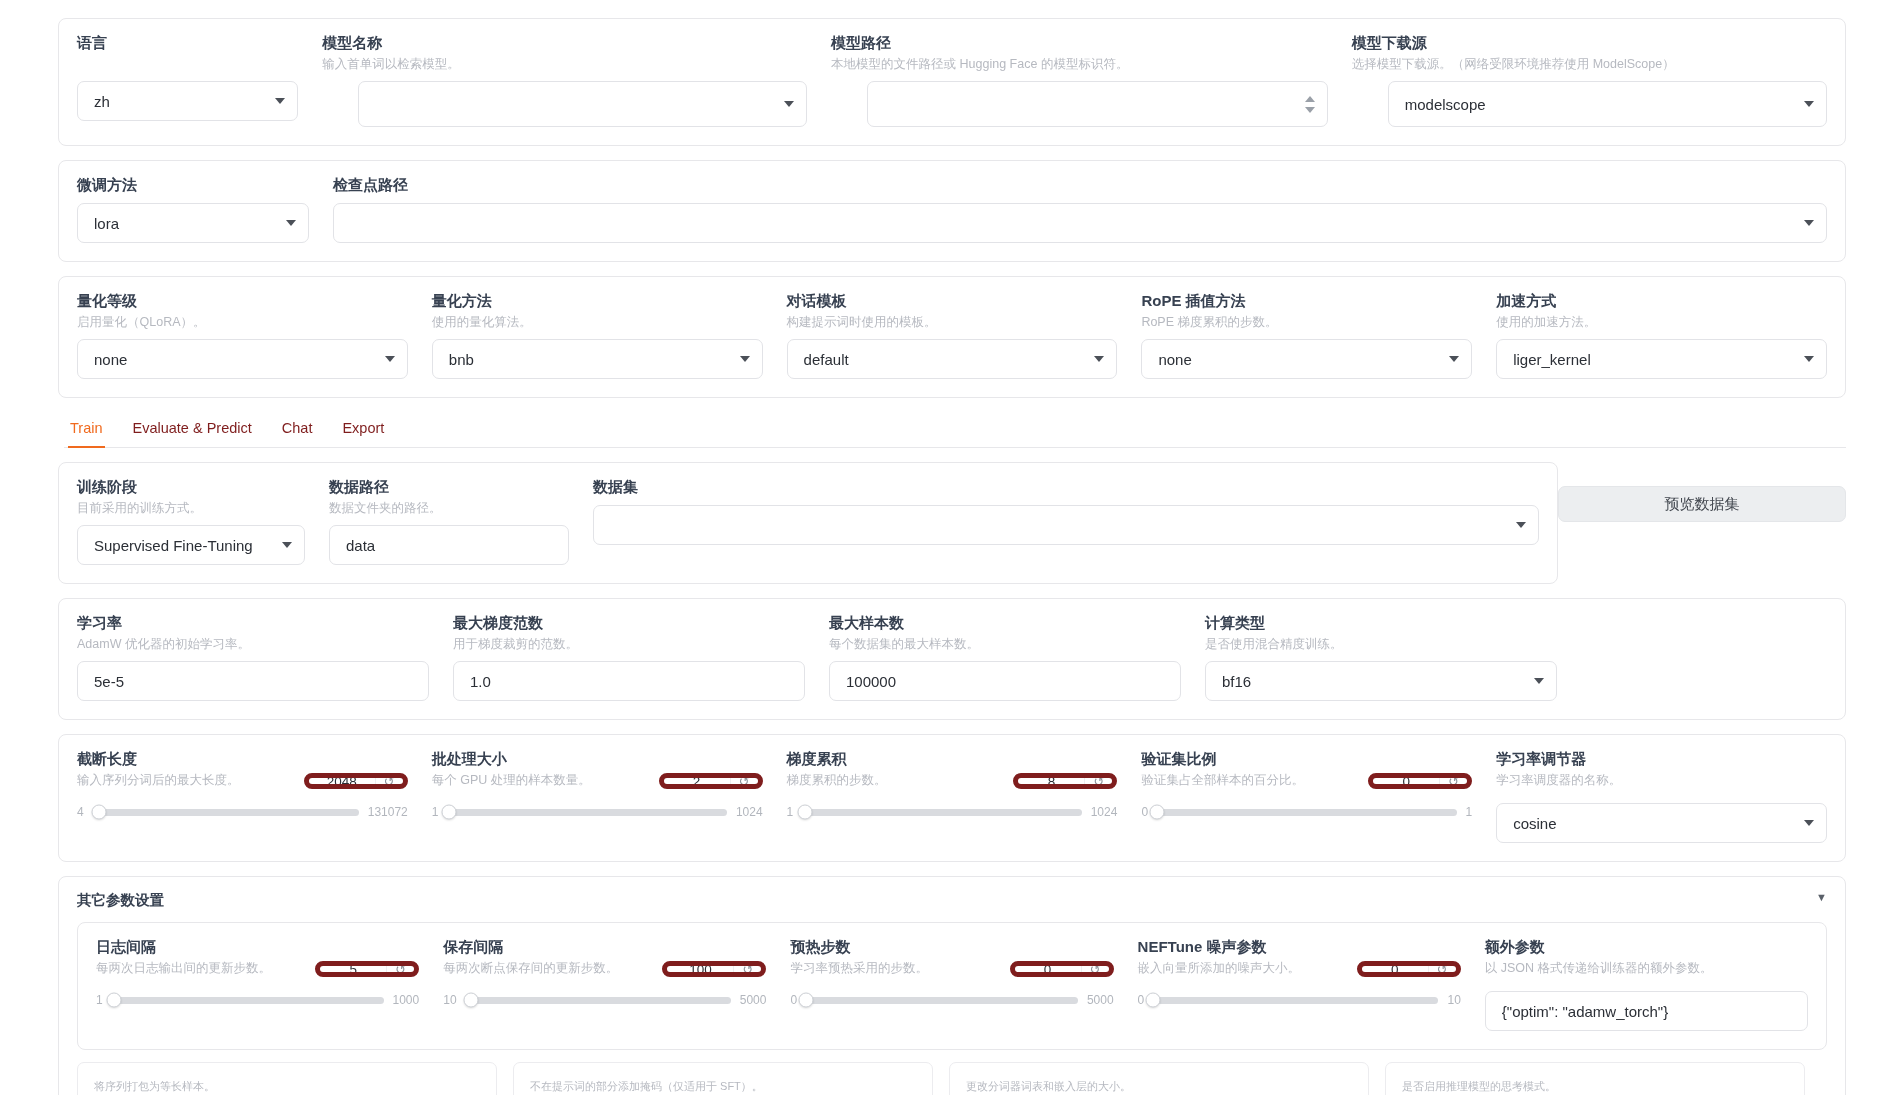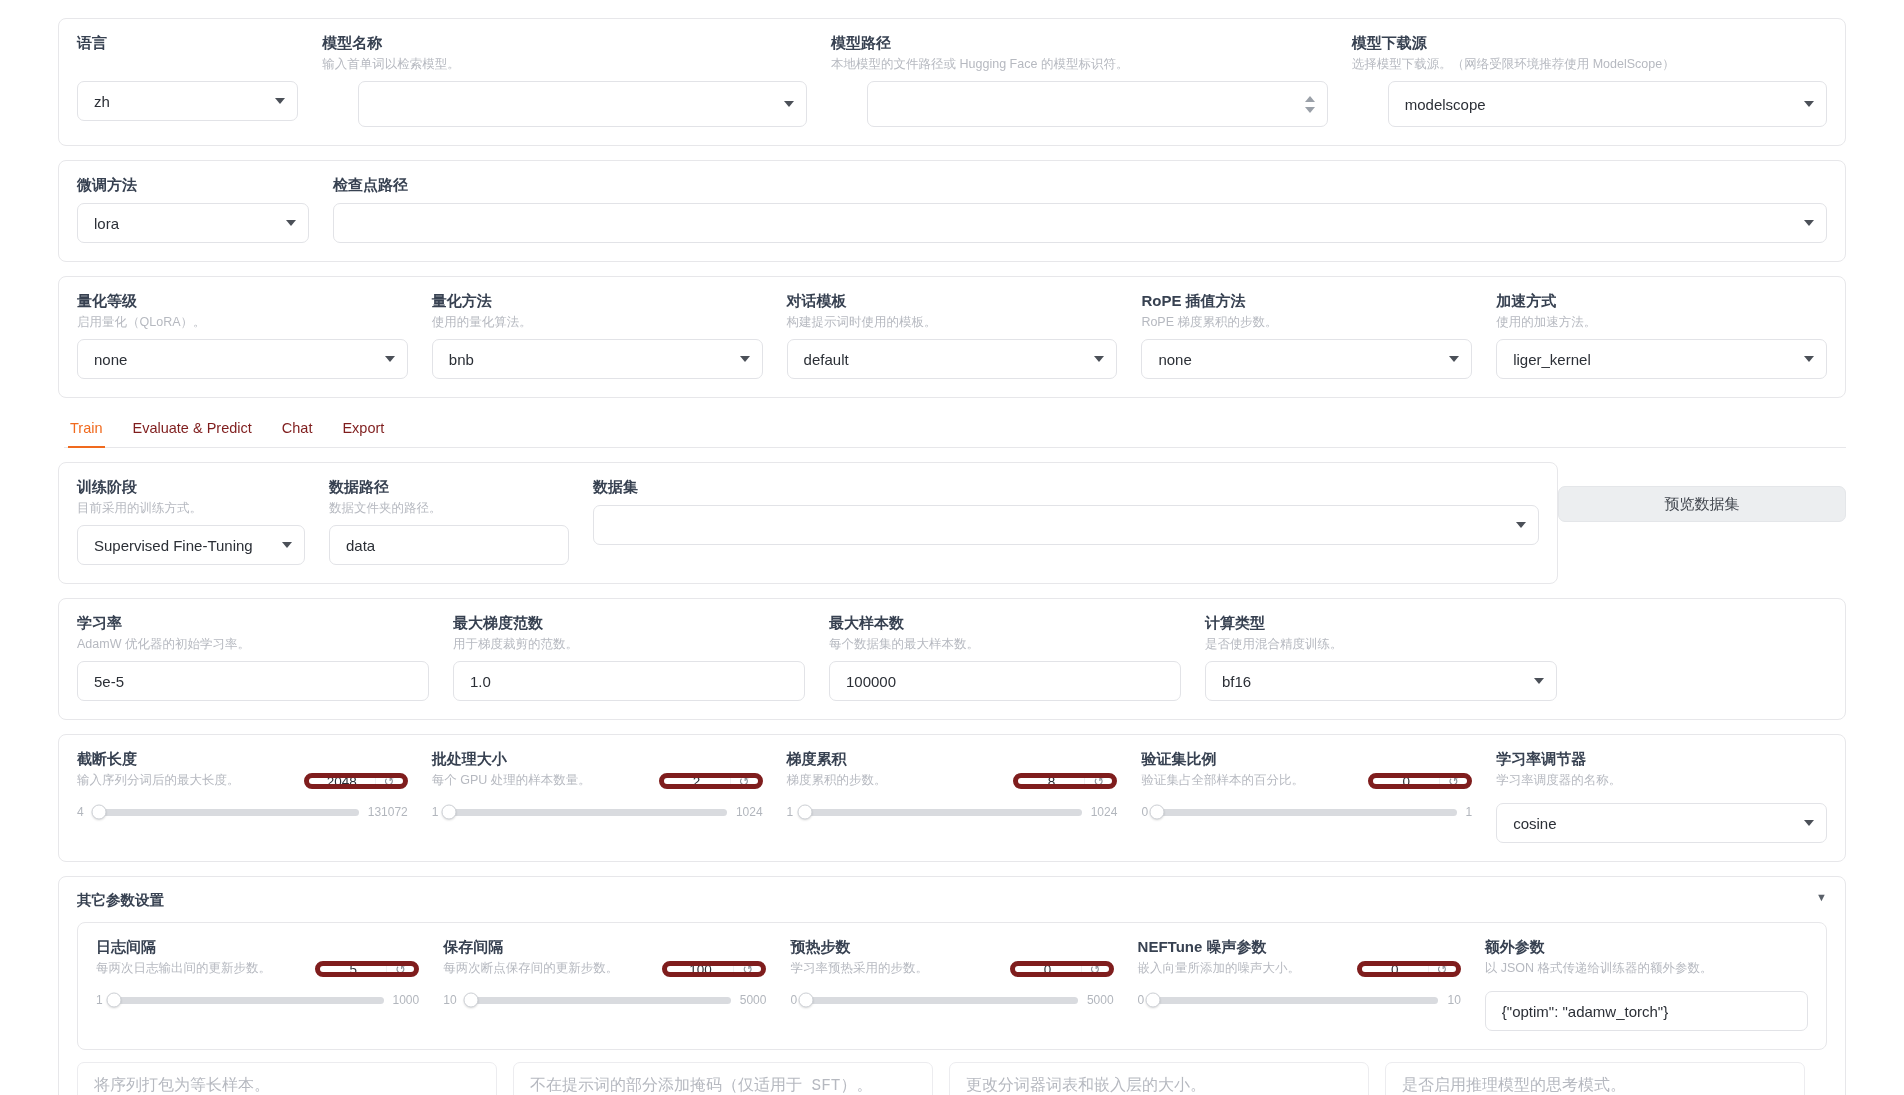--- a/index.html
+++ b/index.html
@@ -135,21 +135,21 @@
     display: flex; align-items: flex-start; justify-content: space-between;
     font-size: 14.5px; font-weight: 700; color: #374151; margin-bottom: 2px;
   }
   .acc-caret { font-size: 11px; color: #5a6069; }
 
   
   .cbpanel {
     border: 1px solid #ececef; border-radius: 7px; padding: 14px 16px 16px 16px;
     display: flex; flex-direction: column;
   }
-  .cbinfo { font-size: 16px; color: #b6b9c0; line-height: 18px; white-space: nowrap; font-family: Liberation Mono, monospace; }
+  .cbinfo { font-size: 11px; color: #b6b9c0; line-height: 18px; white-space: nowrap; }
 </style>
 </head>
 <body>
 
 <div class="page">
 
   <div class="panel">
     <div class="row">
 
       <div class="field" style="width:228px">

